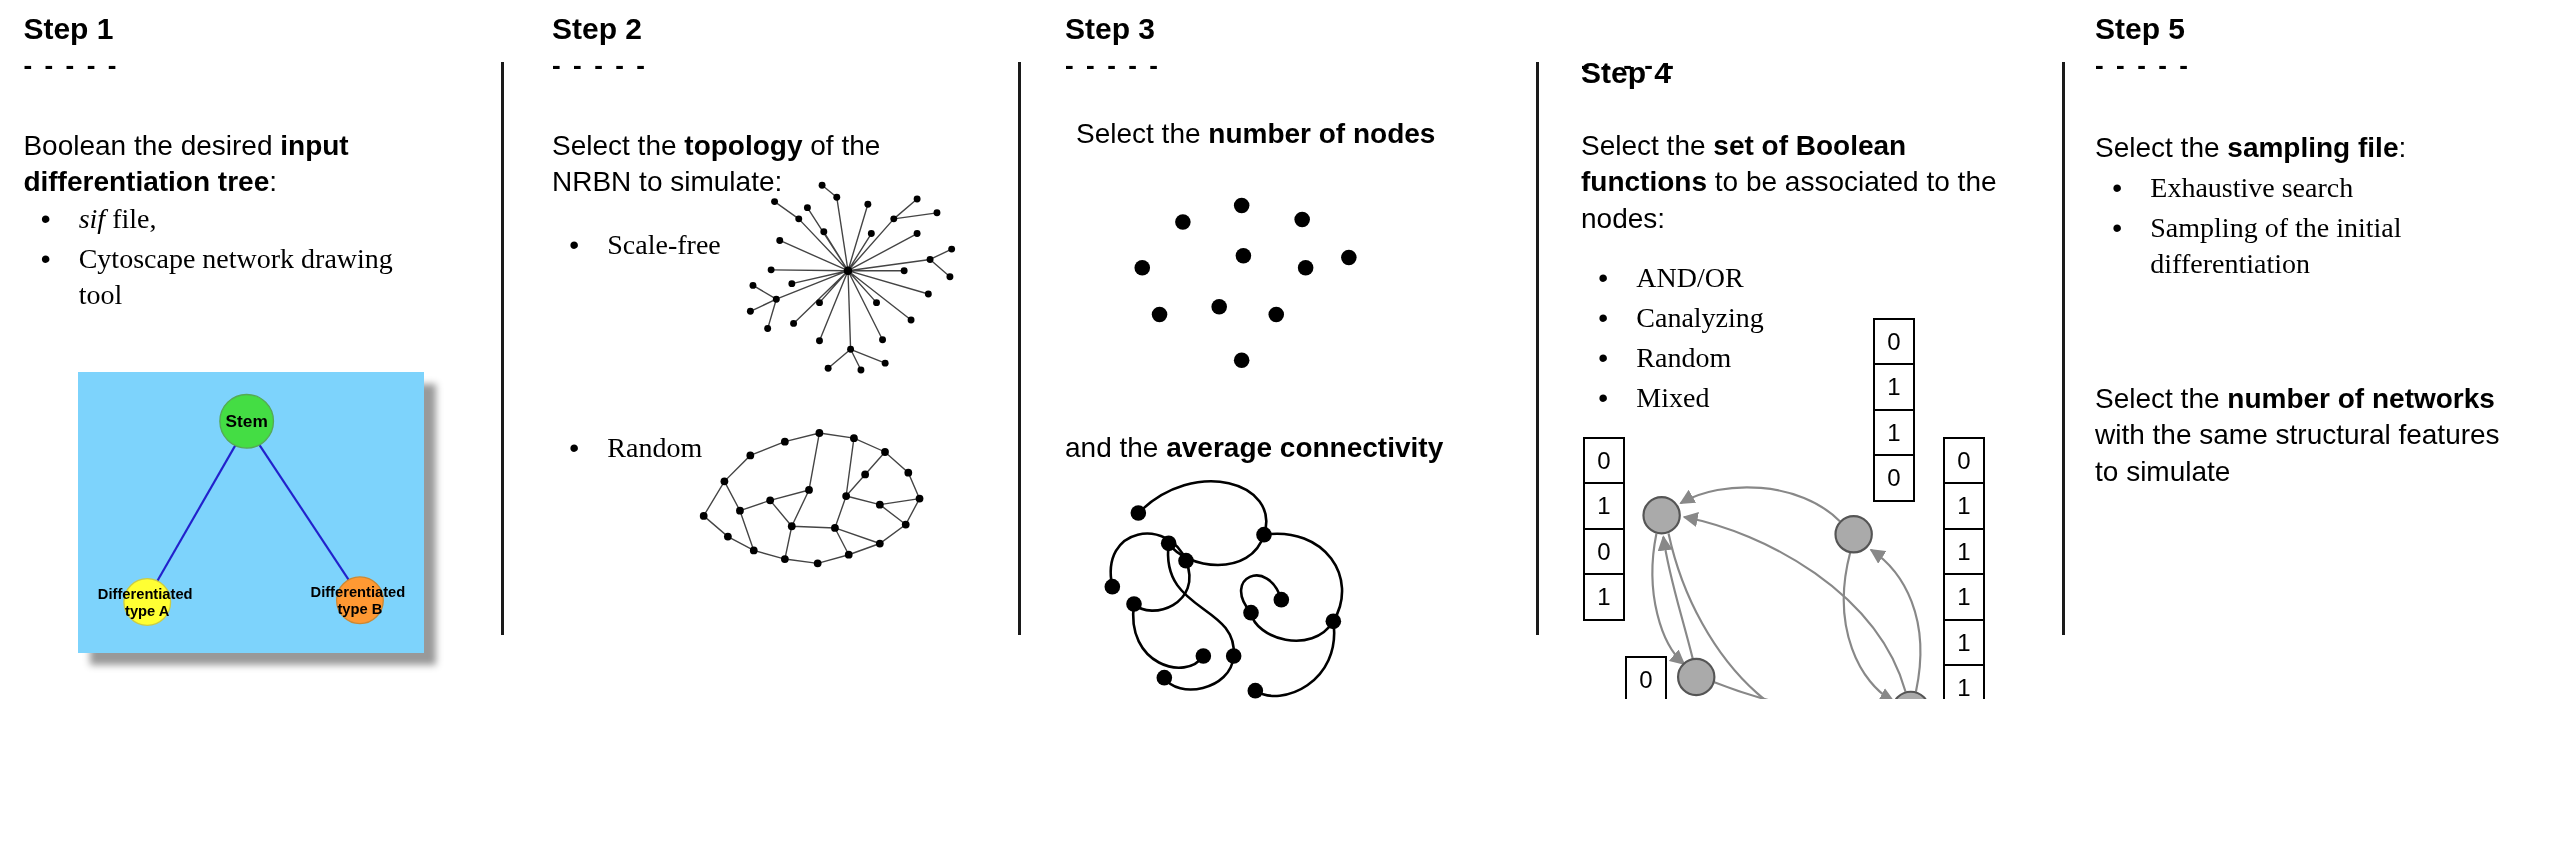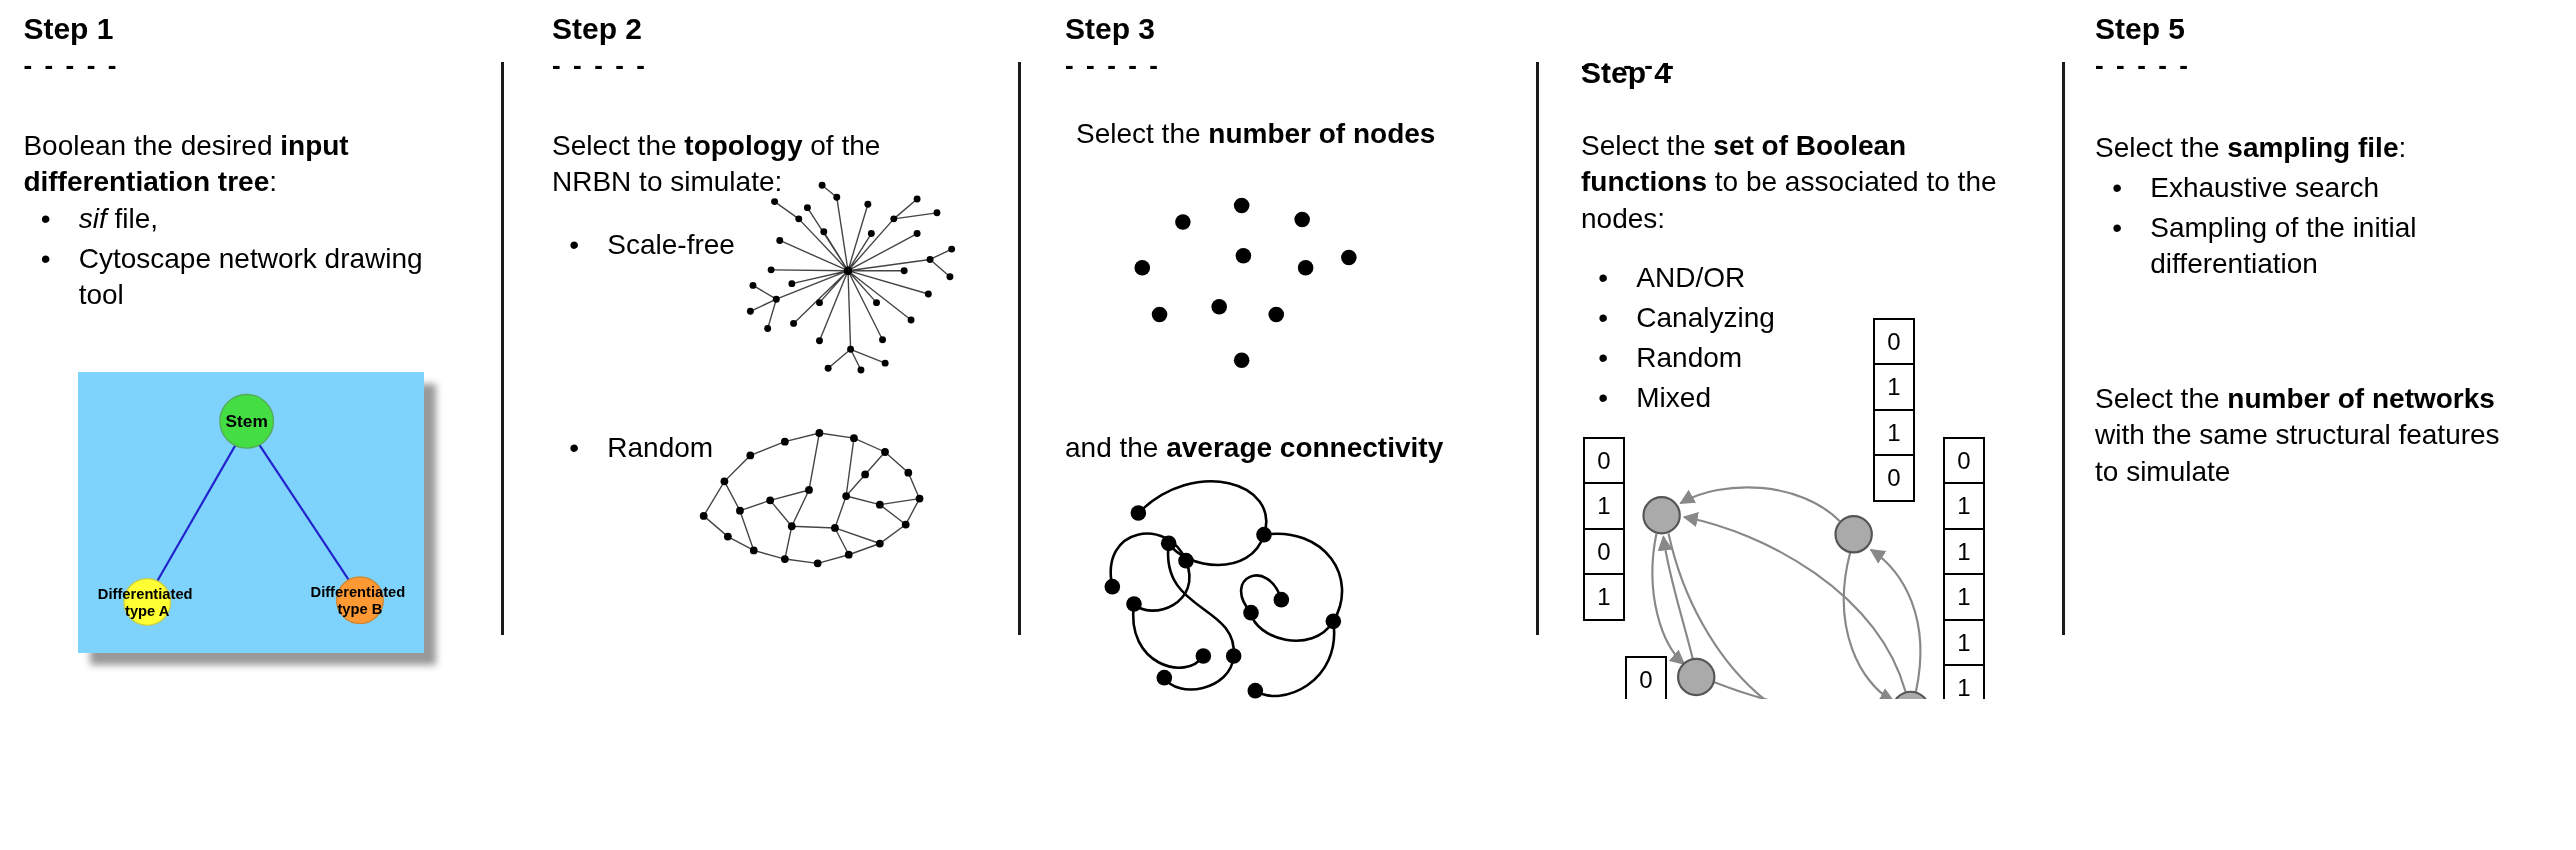--- a/index.html
+++ b/index.html
@@ -8,21 +8,21 @@
   .canvas { position:relative; width:2576px; height:699px; background:#fff; overflow:hidden; }
   .abs { position:absolute; }
   .step-title { font-size:30px; font-weight:700; line-height:1.1; }
   .dashes { font-size:26px; font-weight:700; letter-spacing:2.6px; }
   .btxt-block { font-size:28px; line-height:1.3; }
   .btxt-block b { font-weight:700; }
   .it { font-style:italic;margin-top:15px; }
   .blist { font-size:28px; line-height:1.3; }
   .bitem { display:flex; align-items:flex-start; padding-left:17.3px; margin-bottom:3.5px; }
   .bdot { flex:0 0 38px; }
-  .btxt { flex:1; }
+  .btxt { flex:1;font-family:Liberation Serif, serif; }
   .vsep { position:absolute; width:2.6px; background:#1a1a1a; top:62px; height:573px; }
   .tree-box { position:absolute; width:346px; height:281px; background:#7dd3fc; box-shadow:12px 12px 7px #999; }
   .node-label { font-weight:700; font-size:20px; fill:#000; font-family:"Liberation Sans",sans-serif; }
   .node-label-sm { font-weight:700; font-size:17px; fill:#000; font-family:"Liberation Sans",sans-serif; }
   .ttable { position:absolute; display:flex; flex-direction:column; }
   .tcell { width:42px; height:48px; border:2.6px solid #000; background:#fff;
            display:flex; align-items:center; justify-content:center;
            font-size:24px; line-height:1; }
   .tcell + .tcell { margin-top:-2.6px; }
   .netline { stroke:#444; stroke-width:1.6; fill:none; }

